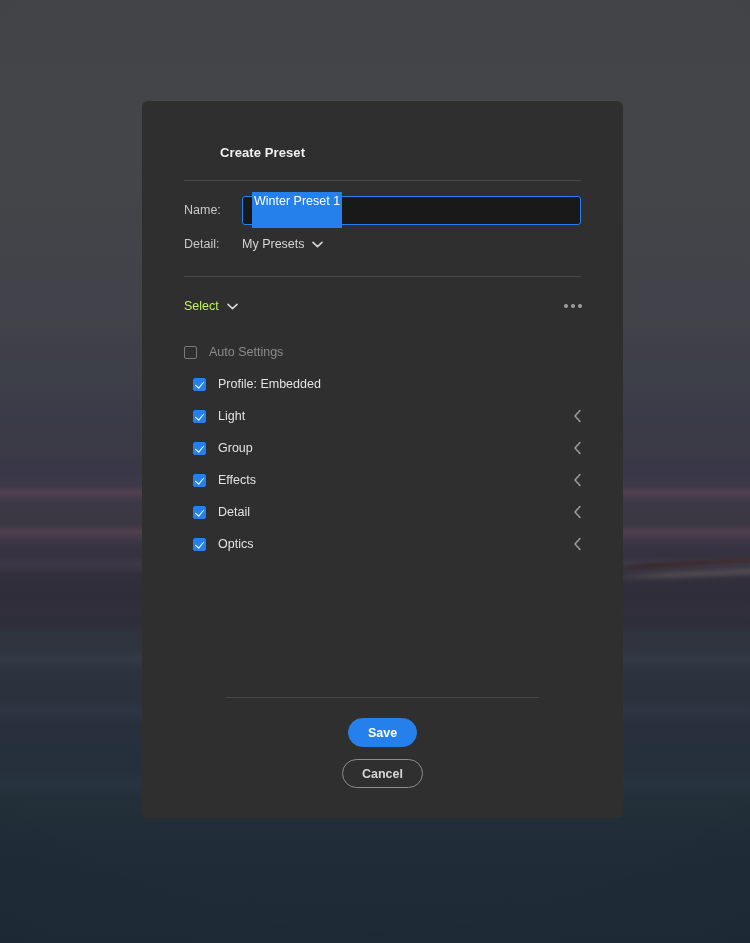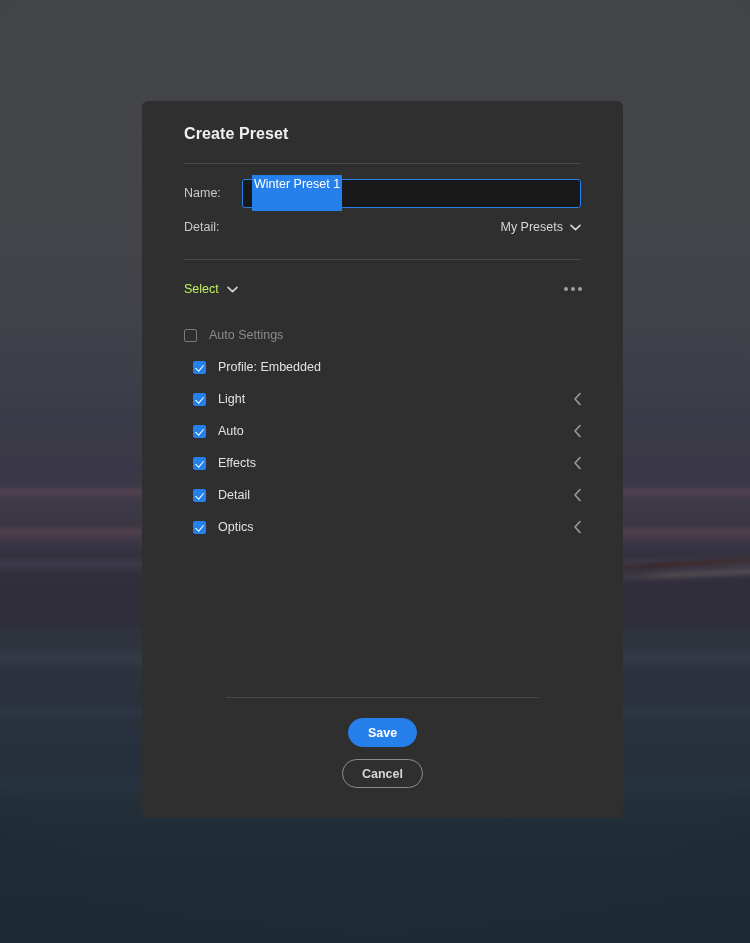--- a/index.html
+++ b/index.html
@@ -104,44 +104,44 @@
     height: 717px;
     background: #2f2f2f;
     border-radius: 6px;
     z-index: 5;
     display: flex;
     flex-direction: column;
     color: #eaeaea;
   }
 
   .dlg-title {
-    font-size: 16px;
+    font-size: 13px;
     font-weight: bold;
     color: #f0f0f0;
     letter-spacing: 0.1px;
-    padding: 24px 0 0 42px;
+    padding: 44px 0 0 42px;
+    margin-left: 36px;
   }
 
   .rule {
     height: 1px;
     background: #474747;
     margin: 20px 42px 0 42px;
   }
   .rule.footer-rule { margin-top: 0; }
 
   
   .form-block {
     padding: 17px 42px 0 42px;
   }
 
   .form-row {
     display: flex;
     align-items: center;
     height: 24px;
-    justify-content: space-between;
   }
   .form-row + .form-row { margin-top: 10px; }
 
   .form-label {
     width: 58px;
     flex: none;
     font-size: 12.5px;
     color: #c9c9c9;
   }
 
@@ -367,21 +367,21 @@
         <span class="cb on"></span>
         <span class="item-label">Light</span>
         <span class="chev-left">
           <svg width="11" height="16" viewBox="0 0 11 16">
             <path d="M8 2.5 L3 8 L8 13.5" fill="none" stroke="#9a9a9a" stroke-width="1.6" stroke-linecap="round" stroke-linejoin="round"></path>
           </svg>
         </span>
       </div>
       <div class="list-item indent">
         <span class="cb on"></span>
-        <span class="item-label">Auto</span>
+        <span class="item-label">Group</span>
         <span class="chev-left">
           <svg width="11" height="16" viewBox="0 0 11 16">
             <path d="M8 2.5 L3 8 L8 13.5" fill="none" stroke="#9a9a9a" stroke-width="1.6" stroke-linecap="round" stroke-linejoin="round"></path>
           </svg>
         </span>
       </div>
       <div class="list-item indent">
         <span class="cb on"></span>
         <span class="item-label">Effects</span>
         <span class="chev-left">

